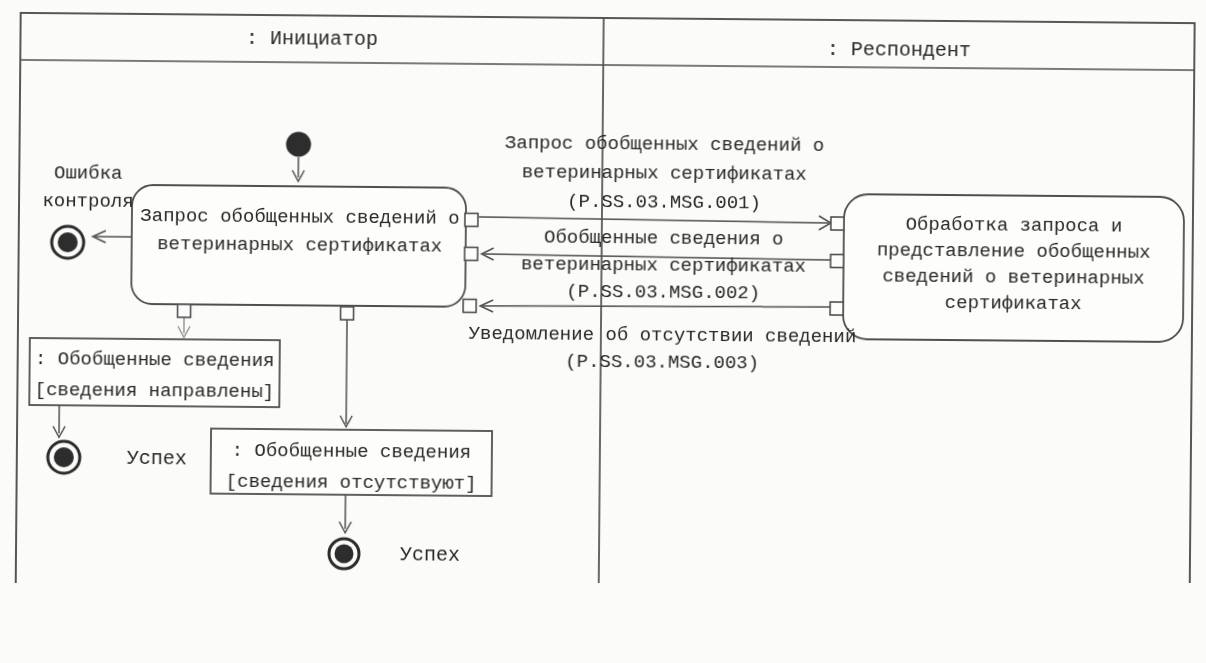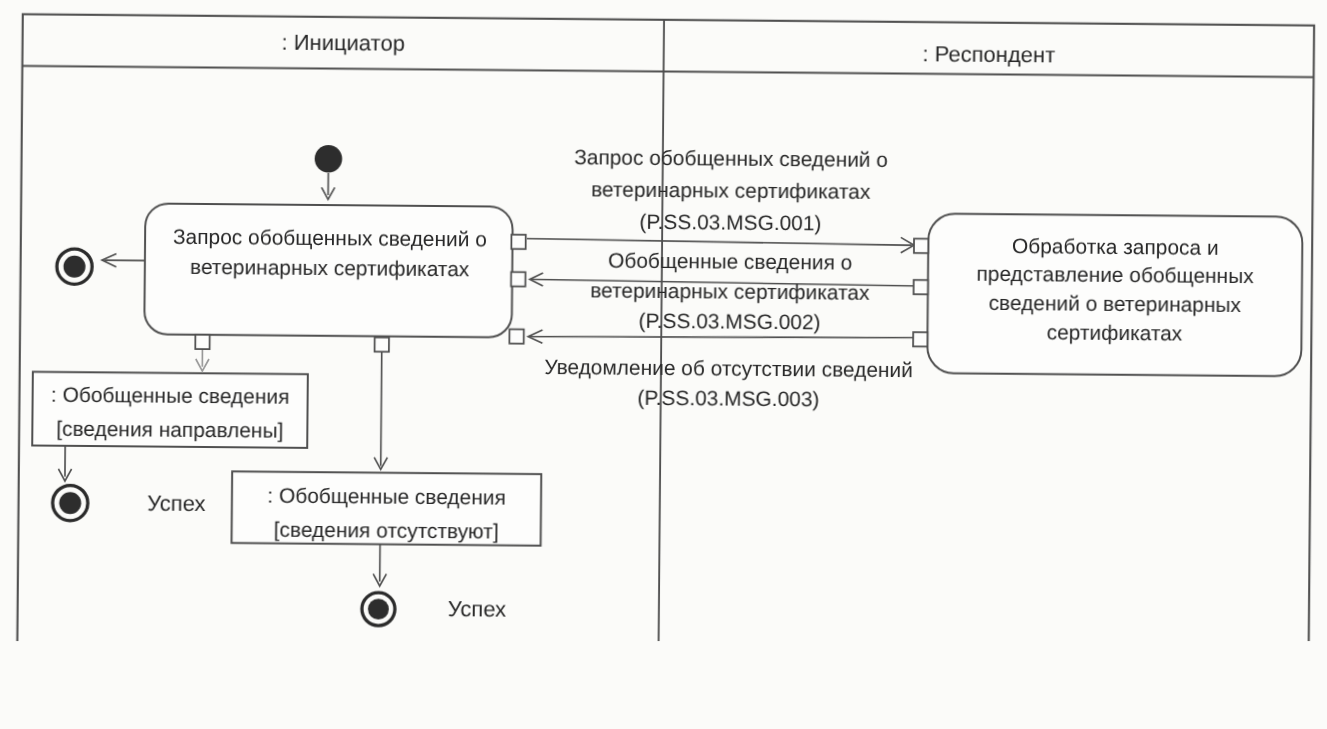--- a/index.html
+++ b/index.html
@@ -5,21 +5,21 @@
   :root{
     --ink:#4f4f4f;
     --text:#272727;
     --paper:#fbfbf9;
     --fill:#fdfdfc;
   }
   html,body{margin:0;padding:0;background:var(--paper);}
   .stage{
     position:relative;width:1206px;height:583px;overflow:hidden;
     background:var(--paper);
-    font-family:Liberation Sans, sans-serif;
+    font-family:Liberation Mono, monospace;
   }
   .sheet{
     position:absolute;left:0;top:0;width:1206px;height:663px;
     transform:rotate(0.5deg);transform-origin:603px 325px;
     filter:blur(0.3px);
   }
   svg.overlay{position:absolute;left:0;top:0;}
   svg .frame{stroke:var(--ink);stroke-width:1.9;fill:none;}
   svg .ln{stroke:var(--ink);stroke-width:1.7;fill:none;}
   svg .activity{stroke:var(--ink);stroke-width:1.8;fill:var(--fill);}
@@ -121,20 +121,22 @@
 
     <div class="lbl lane-title" style="left:18px;top:29px;width:583px;">: Инициатор</div>
     <div class="lbl lane-title" style="left:601px;top:35px;width:591px;">: Респондент</div>
 
     <div class="lbl" style="left:139px;top:206px;width:320px;line-height:28px;">Запрос обобщенных сведений о
 ветеринарных сертификатах</div>
     <div class="lbl" style="left:851px;top:209px;width:324px;line-height:26px;">Обработка запроса и
 представление обобщенных
 сведений о ветеринарных
 сертификатах</div>
+    <div class="lbl" style="left:37px;top:164px;width:100px;line-height:28px;">Ошибка
+контроля</div>
 
     <div class="lbl" style="left:488px;top:130px;width:350px;line-height:29px;">Запрос обобщенных сведений о
 ветеринарных сертификатах
 (P.SS.03.MSG.001)</div>
     <div class="lbl" style="left:488px;top:225px;width:350px;line-height:27px;">Обобщенные сведения о
 ветеринарных сертификатах
 (P.SS.03.MSG.002)</div>
     <div class="lbl" style="left:465px;top:322px;width:395px;line-height:27px;">Уведомление об отсутствии сведений
 (P.SS.03.MSG.003)</div>
 

